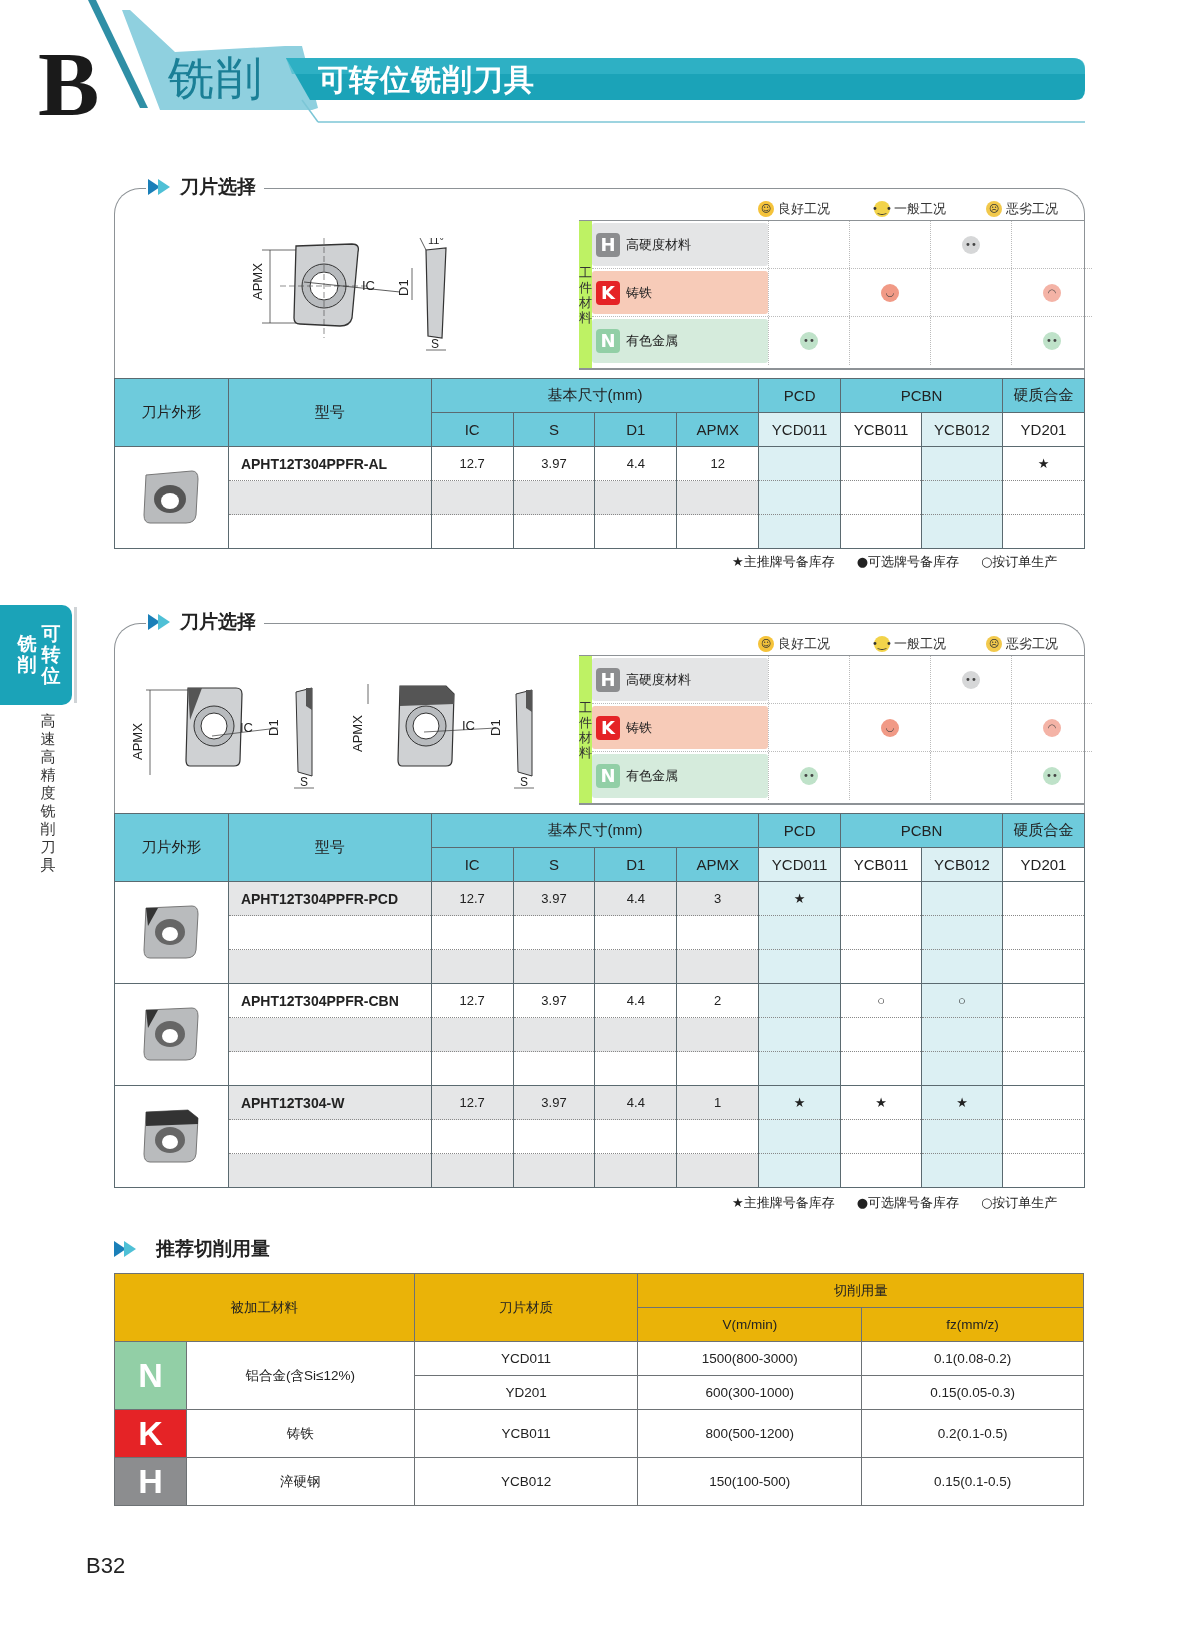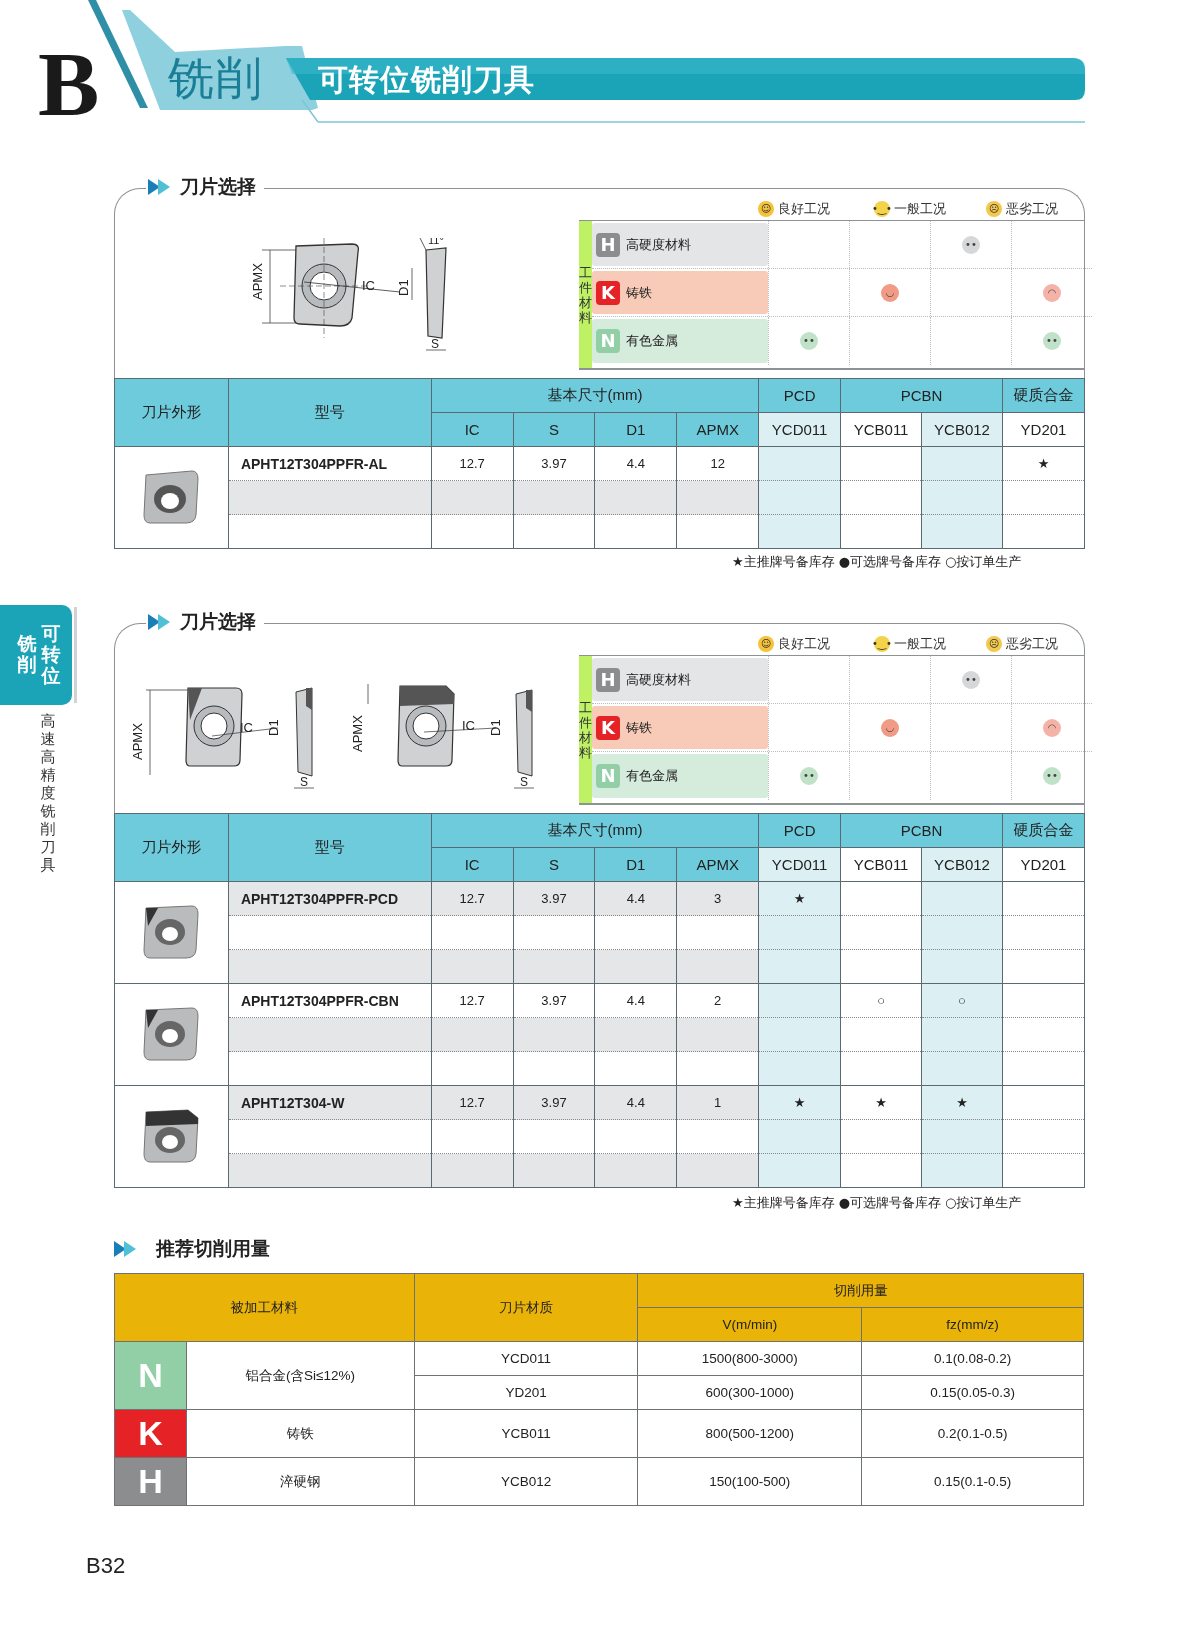--- a/index.html
+++ b/index.html
@@ -53,21 +53,21 @@
   .ptab th.wb { background: #fff; }
   .ptab td { border-left: 1.2px solid #5b6a70; border-right: 1.2px solid #5b6a70; font-size: 13px; text-align: center; height: 34px; border-bottom: 1px dotted #888; }
   .ptab td.model { text-align: left; padding-left: 12px; font-weight: bold; font-size: 14px; }
   .ptab tr.grp-end td { border-bottom: 1.2px solid #5b6a70; }
   .ptab td.img { border-bottom: 1.2px solid #5b6a70; background: #fff; }
   .ptab td.g { background: #e5e6e7; }
   .ptab td.lb { background: #dcf0f3; }
   .ptab tr.top td { border-top: 1.2px solid #5b6a70; }
   .insert-photo { width: 62px; height: 62px; margin: 0 auto; }
 
-  .stock-legend { font-size: 13px; color: #222; display: flex; gap: 4px; }
+  .stock-legend { font-size: 13px; color: #222; display: flex; gap: 22px; }
 
   
   table.ctab { border-collapse: collapse; position: absolute; left: 114px; top: 1273px; width: 970px; font-family: "Liberation Sans", "DejaVu Sans", sans-serif; font-size: 13.5px; }
   .ctab th { background: #eab308; font-weight: normal; border: 1.2px solid #6d7275; color: #222; }
   .ctab td { border: 1.2px solid #6d7275; text-align: center; color: #222; }
   .ctab td.badge { color: #fff; font-size: 34px; font-weight: bold; width: 72px; font-family: "Liberation Sans", sans-serif; }
 
   .page-num { left: 86px; top: 1553px; font-size: 22px; color: #222; font-family: "Liberation Sans", sans-serif; }
 </style>
 </head>

